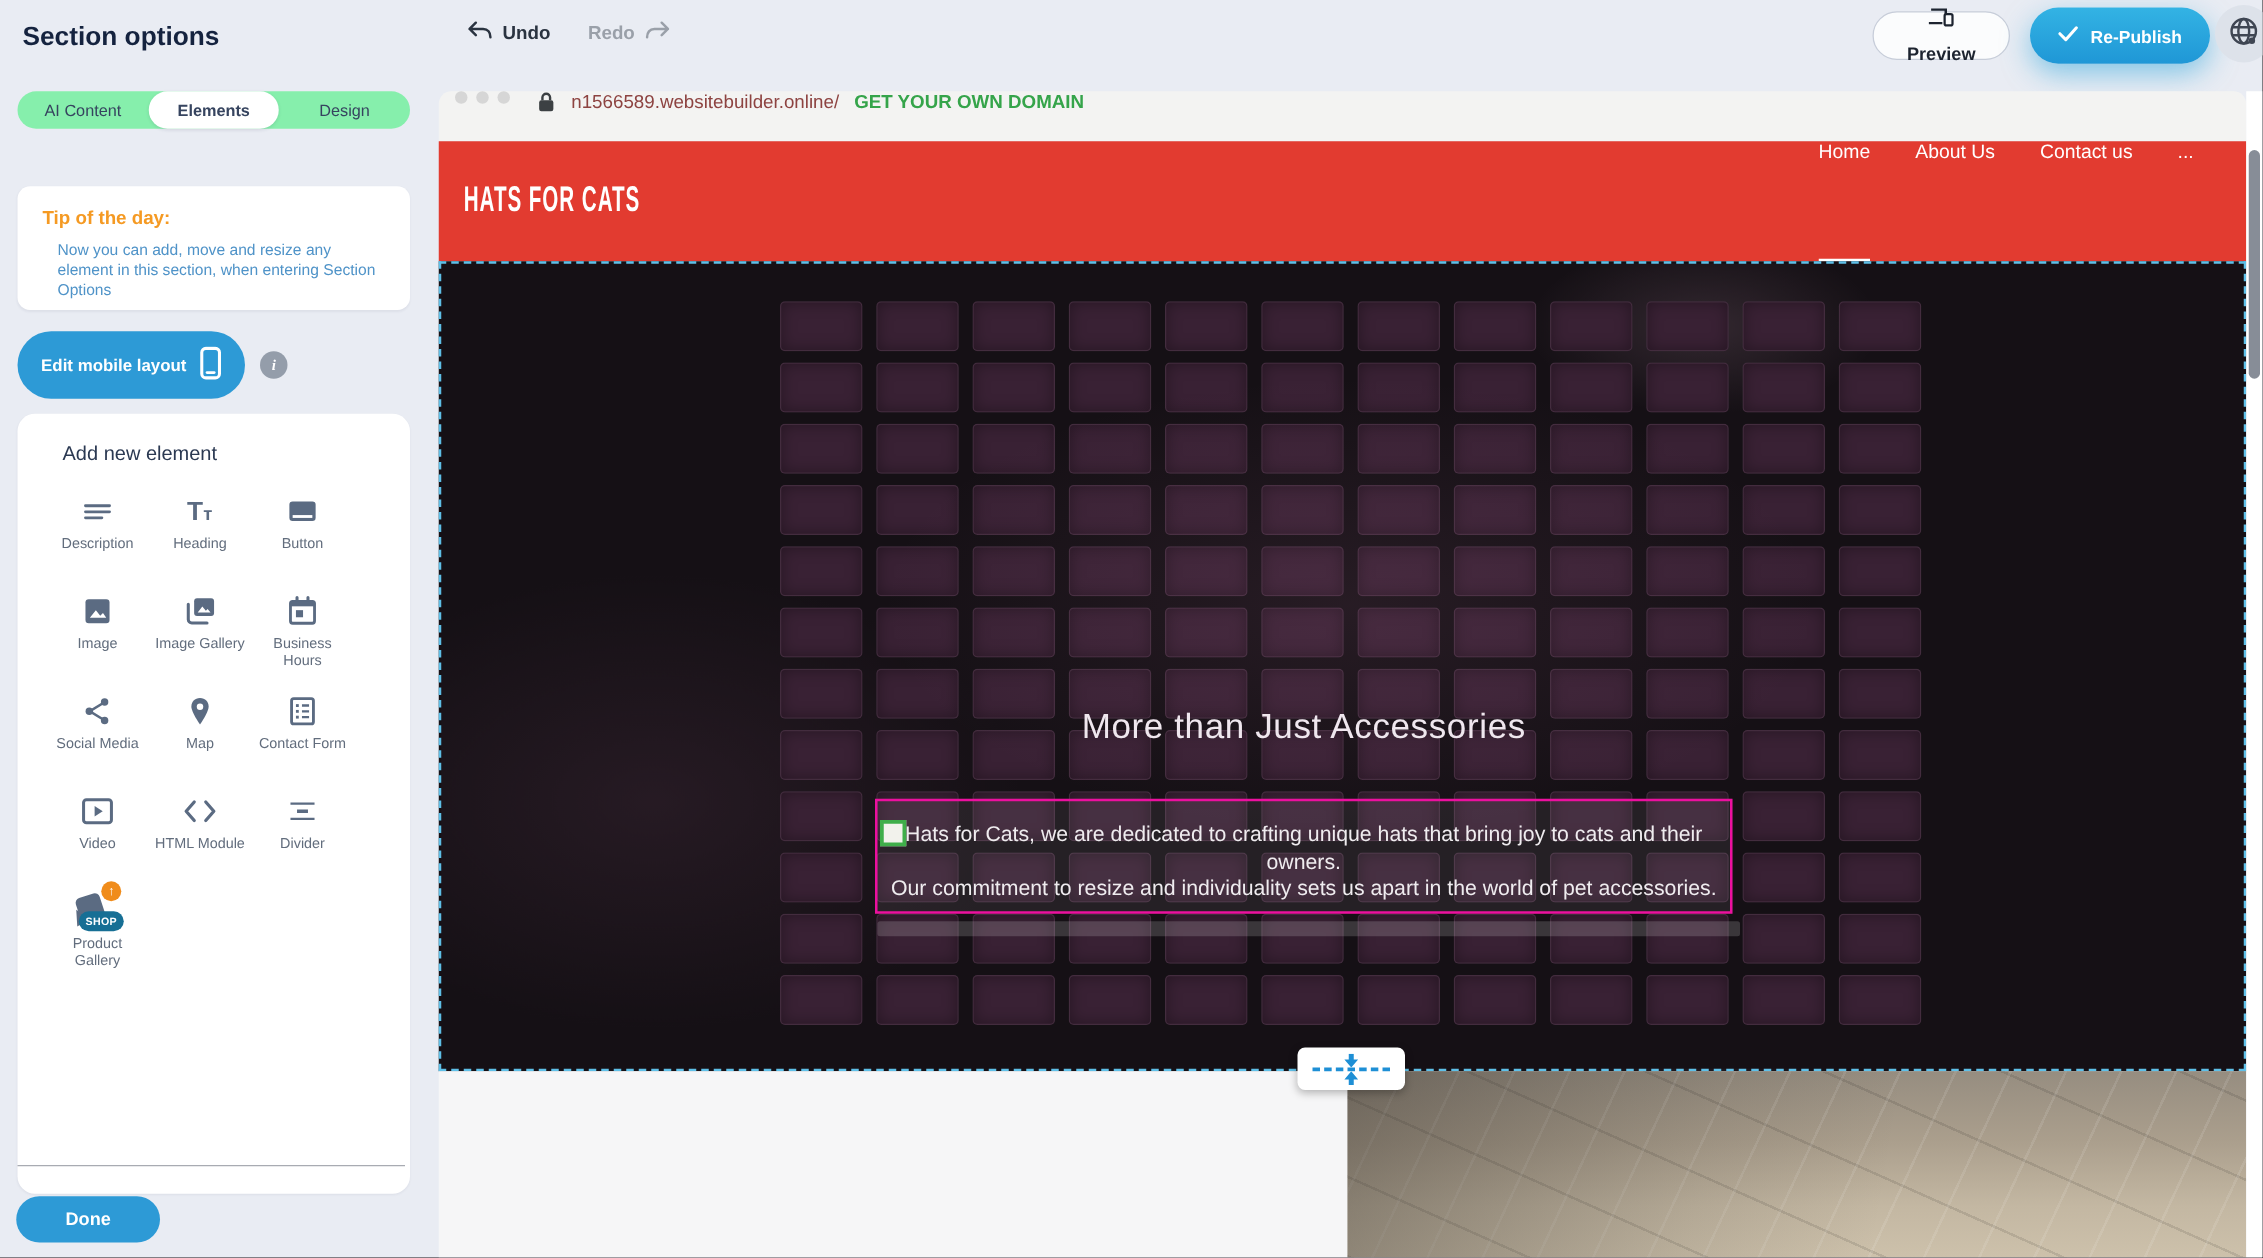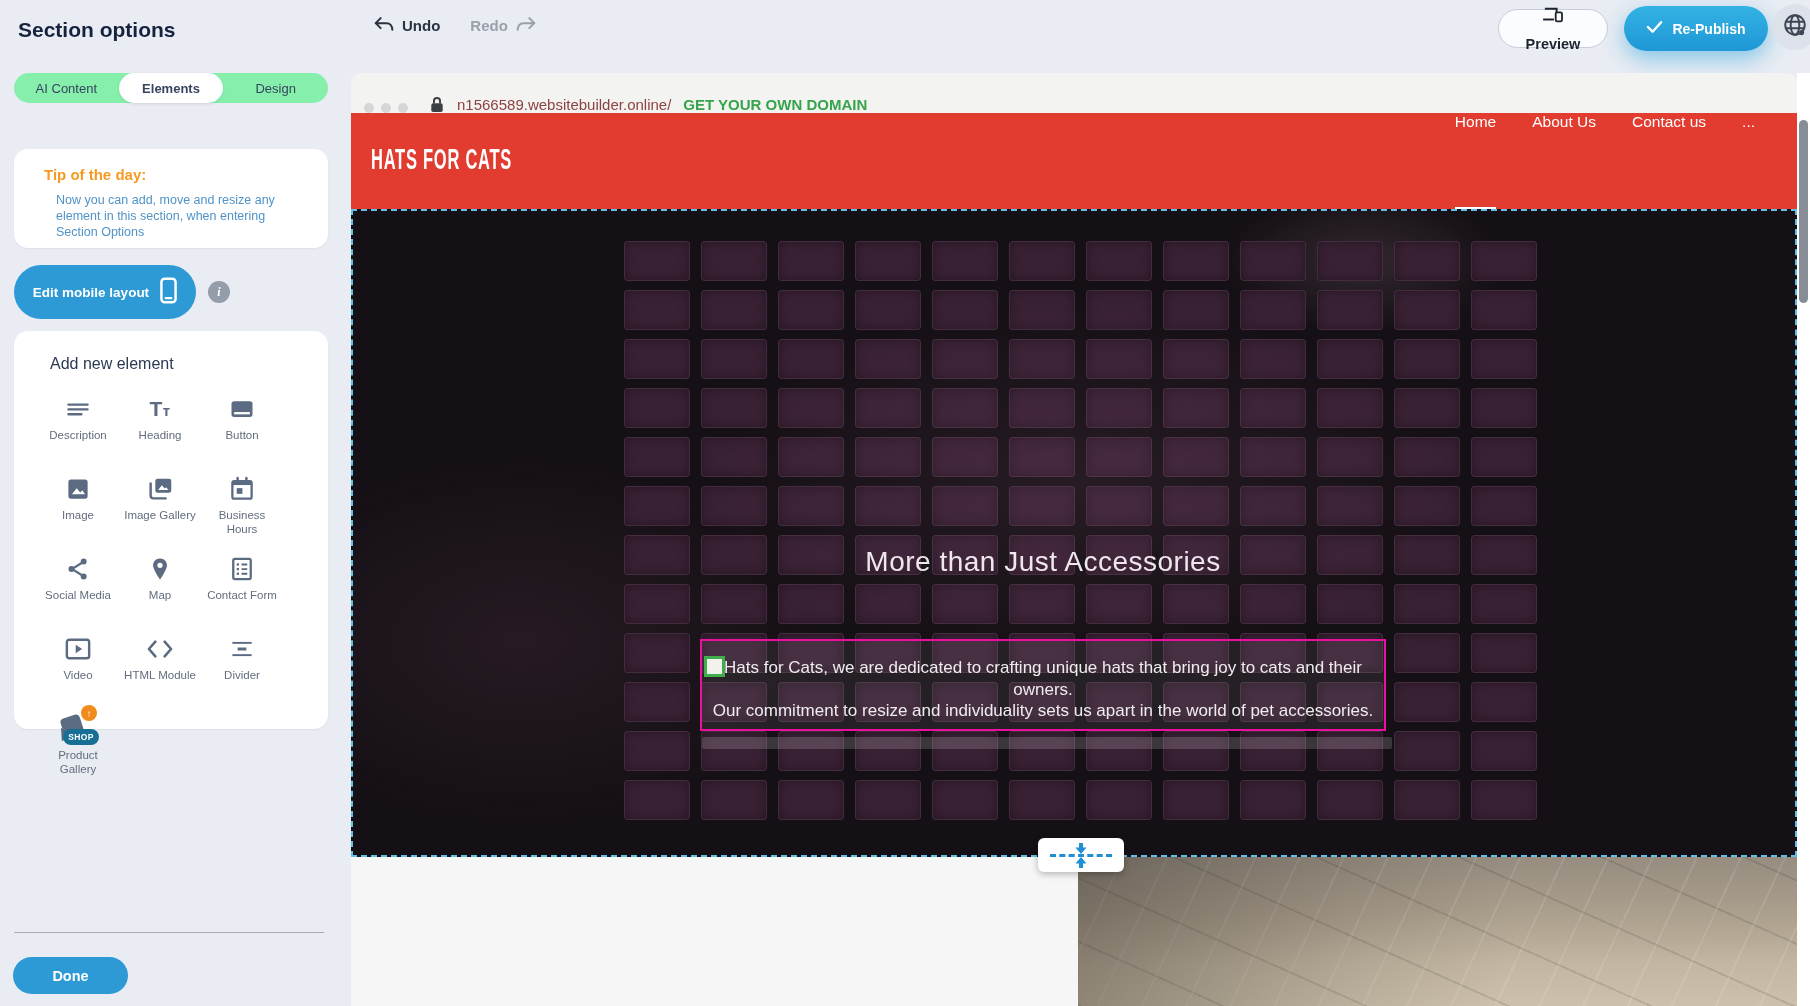--- a/index.html
+++ b/index.html
@@ -15,43 +15,43 @@
   .pill-btn { position:absolute; display:flex; align-items:center; justify-content:center; gap:9px; border-radius:23px; cursor:pointer; }
   .preview-btn { left:1498px; top:9px; width:110px; height:39px; background:#fbfcfd; border:1px solid #c7cdd9; font-size:14.5px; font-weight:bold; color:#1d2430;flex-direction:column; }
   .republish-btn { left:1624px; top:6px; width:144px; height:45px; background:linear-gradient(180deg,#33b3e4,#1f97d6); box-shadow:0 8px 22px rgba(46,166,220,.55); font-size:14px; font-weight:bold; color:#fff; }
   .globe-btn { position:absolute; left:1772px; top:4px; width:46px; height:46px; border-radius:50%; background:#dde2ea; display:flex; align-items:center; justify-content:center; cursor:pointer; }
 
   
   .tabs { position:absolute; left:14px; top:73px; width:314px; height:30px; background:#86efac; border-radius:16px; display:flex; }
   .tab { flex:1; display:flex; align-items:center; justify-content:center; font-size:13px; color:#36445f; cursor:pointer; border-radius:15px; }
   .tab.active { background:#ffffff; font-weight:bold; box-shadow:0 1px 3px rgba(30,40,70,.12); }
   .card { position:absolute; left:14px; background:#ffffff; border-radius:14px; box-shadow:0 1px 2px rgba(30,40,70,.06); }
-  .tip-card { top:149px; width:314px; height:99px; padding:17px 30px; }
+  .tip-card { top:149px; width:314px; height:99px; padding:17px 20px;border-radius:10px; }
   .tip-title { font-size:15px; font-weight:bold; color:#f59a23; }
   .tip-body { margin-top:9px; font-size:12.5px; line-height:16px; color:#4f93c8;margin-left:12px; }
   .edit-mobile-btn { position:absolute; left:14px; top:265px; width:182px; height:54px; border-radius:27px; background:#2d9ad6; display:flex; align-items:center; justify-content:center; gap:11px; cursor:pointer; }
   .edit-mobile-btn span { font-size:13.5px; font-weight:bold; color:#fff; }
   .info-btn { position:absolute; left:208px; top:281px; width:22px; height:22px; border-radius:50%; background:#949daa; color:#fff; font-size:12px; font-weight:bold; display:flex; align-items:center; justify-content:center; cursor:pointer; font-family:"Liberation Serif", serif; font-style:italic; }
-  .add-card { top:331px; width:314px; height:398px; }
+  .add-card { top:331px; width:314px; height:624px; }
   .add-title { position:absolute; left:36px; top:24px; font-size:16px; color:#2b3952; }
   .element-grid { position:absolute; left:24px; top:60px; width:248px; display:grid; grid-template-columns:repeat(3,80px); grid-auto-rows:80px; column-gap:2px; }
   .el-item { display:flex; flex-direction:column; align-items:center; cursor:pointer; }
   .el-icon { height:36px; display:flex; align-items:center; justify-content:center; }
   .el-label { margin-top:2px; font-size:11.5px; line-height:13.5px; color:#626d7d; text-align:center; max-width:72px; }
   .pg-icon { position:relative; width:42px; height:36px; }
   .pg-tag { position:absolute; left:6px; top:5px; width:20px; height:26px; background:#5b6b82; border-radius:4px; transform:rotate(-18deg); }
   .pg-flap { position:absolute; left:1px; top:16px; width:0; height:0; border-left:6px solid transparent; border-right:6px solid transparent; border-bottom:12px solid #5b6b82; transform:rotate(-30deg); }
   .pg-badge { position:absolute; right:2px; top:-6px; width:16px; height:16px; border-radius:50%; background:#f08c1b; color:#fff; font-size:10px; font-weight:bold; display:flex; align-items:center; justify-content:center; }
   .pg-shop { position:absolute; right:0px; bottom:2px; min-width:36px; height:16px; border-radius:8px; background:#176f95; color:#fff; font-size:8.5px; font-weight:bold; display:flex; align-items:center; justify-content:center; letter-spacing:.3px; }
   .sidebar-divider { position:absolute; left:14px; top:932px; width:310px; height:1px; background:#a8abb2; }
   .done-btn { position:absolute; left:13px; top:957px; width:115px; height:37px; border-radius:19px; background:#2d9ad6; color:#fff; font-size:14.5px; font-weight:bold; display:flex; align-items:center; justify-content:center; cursor:pointer; }
 
   
   .stage { position:absolute; left:351px; top:0; width:1459px; height:1006px; }
-  .browser-bar { position:absolute; left:0; top:73px; width:1446px; height:40px; background:#f3f3f2; border-radius:10px 10px 0 0; display:flex; align-items:flex-end; }
+  .browser-bar { position:absolute; left:0; top:73px; width:1446px; height:40px; background:#f3f3f2; border-radius:10px 10px 0 0; display:flex; align-items:flex-start; }
   .traffic { display:flex; gap:7px; margin-left:13px; }
   .traffic i { width:10px; height:10px; border-radius:50%; background:#d6d6d6; }
   .lock { margin-left:22px; display:flex; }
   .url-text { margin-left:13px; font-size:15px; color:#8d4341; }
   .domain-link { margin-left:12px; font-size:15px; font-weight:bold; color:#35a44a; cursor:pointer; }
 
   .site-header { position:absolute; left:0; top:113px; width:1446px; height:96px; background:#e23b30; }
   .site-logo { position:absolute; left:20px; top:34px; color:#fff; font-size:22px; font-weight:bold; letter-spacing:1px; transform:scale(.75,1.3); transform-origin:left center; white-space:nowrap; }
   .site-nav { position:absolute; right:42px; top:0; height:96px; display:flex; gap:36px; }
   .nav-item { color:#fff; font-size:15.5px; cursor:pointer; padding-bottom:4px; }
@@ -59,21 +59,21 @@
 
   .hero { position:absolute; left:0; top:209px; width:1446px; height:648px; border:2px dashed #5fc0e8; overflow:hidden;
     background:
       radial-gradient(200px 100px at 1010px 50px, rgba(170,135,155,.20), transparent 70%),
       radial-gradient(420px 260px at 170px 430px, rgba(70,45,62,.35), transparent 70%),
       #151015; }
   .tile-grid { position:absolute; left:271px; top:30px; width:912px; display:grid; grid-template-columns:repeat(12,66px); grid-auto-rows:40px; column-gap:11px; row-gap:9px; }
   .tile { background:#392134; border:1px solid rgba(255,255,255,.05); border-radius:4px; box-shadow:inset 0 0 12px rgba(0,0,0,.35); }
   .tile-grid::after { content:""; position:absolute; inset:0; background:radial-gradient(55% 42% at 50% 42%, rgba(200,130,170,.10), transparent 75%); pointer-events:none; }
   .hero-heading { position:absolute; left:90px; top:131px; width:1200px; text-align:center; color:#f4e9f1; font-size:56px; font-weight:500; line-height:80px; letter-spacing:.5px; }
-  .hero-sub { position:absolute; left:90px; top:331px; width:1200px; text-align:center; color:#efe7ee; font-size:28px; line-height:40px; letter-spacing:.5px; }
+  .hero-sub { position:absolute; left:90px; top:350px; width:1200px; text-align:center; color:#efe7ee; font-size:28px; line-height:40px; letter-spacing:.5px; }
   .text-box { position:absolute; left:347px; top:428px; width:686px; height:92px; border:2px solid #ec109f; background:rgba(255,255,255,.07); }
   .text-box p { padding:16px 6px 0; text-align:center; color:#efecef; font-size:17px; line-height:21.5px; }
   .green-handle { position:absolute; left:2px; top:15px; width:21px; height:21px; background:#f2f2ec; border:3px solid #3fae4a; cursor:pointer; }
   .ghost-bar { position:absolute; left:349px; top:526px; width:690px; height:12px; background:rgba(255,255,255,.16); border-radius:2px; }
 
   .below-left { position:absolute; left:0; top:857px; width:727px; height:149px; background:#f6f6f7; }
   .below-right { position:absolute; left:727px; top:857px; width:719px; height:149px;
     background:
       linear-gradient(100deg, rgba(58,53,48,.45), rgba(58,53,48,.12) 40%, transparent 60%),
       repeating-linear-gradient(115deg, rgba(255,255,255,.10) 0 2px, transparent 2px 40px),

